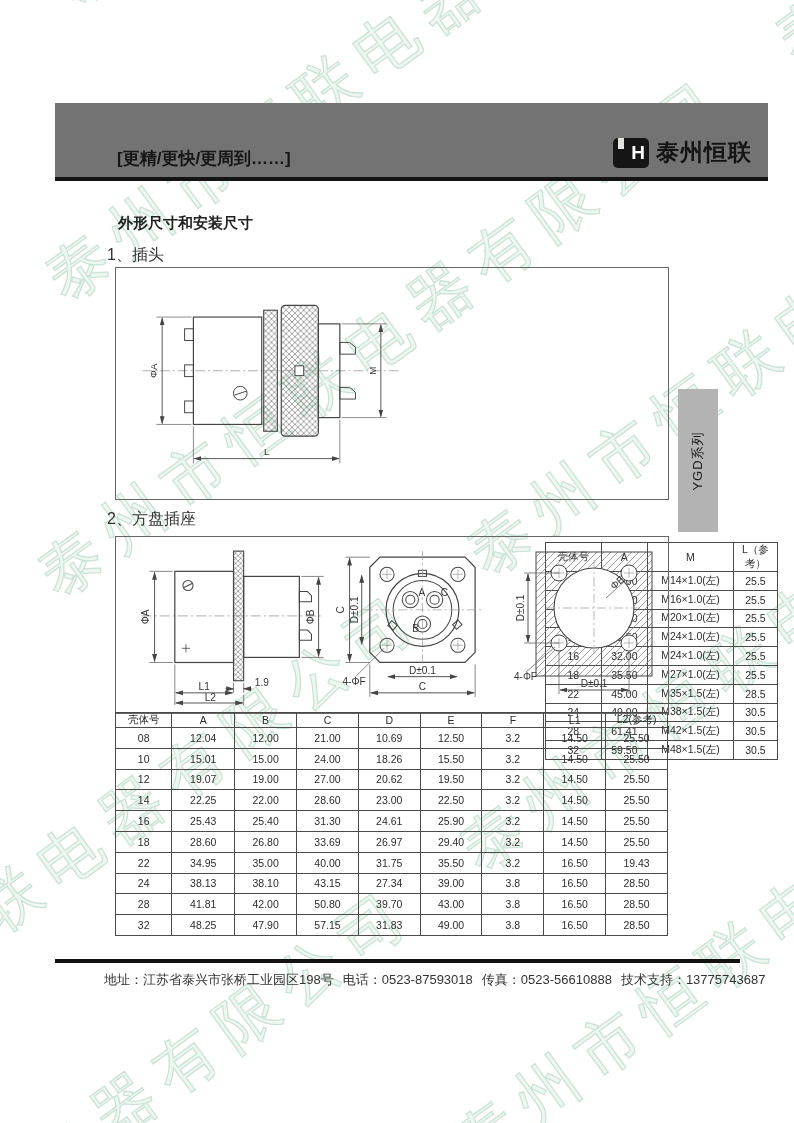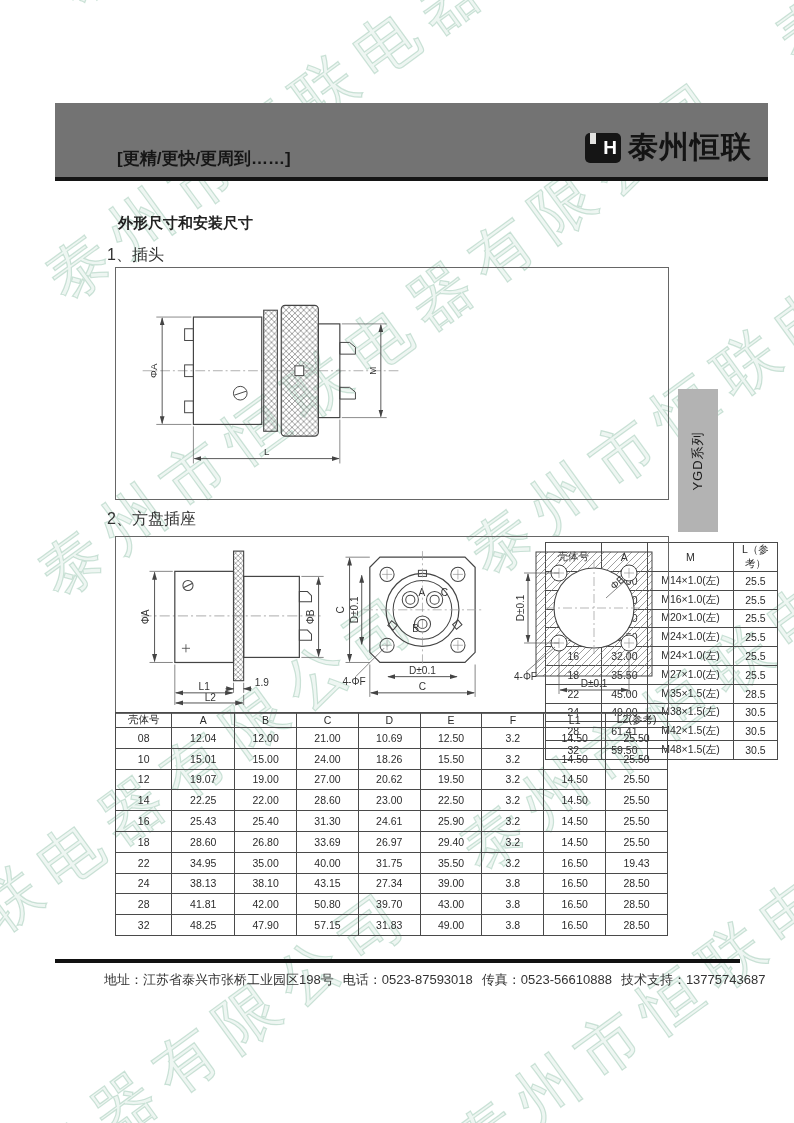--- a/index.html
+++ b/index.html
@@ -15,21 +15,21 @@
     font-weight:400;color:rgba(150,200,175,0.16);
     -webkit-text-stroke:1.2px rgba(130,185,158,0.38);}
   
   .header-band{position:absolute;left:55px;top:103px;width:713px;height:74px;
     background:#737373;border-bottom:4px solid #141414;z-index:2;}
   .slogan{position:absolute;left:62px;bottom:7px;font-size:17px;font-weight:700;color:#151515;}
   .brand{position:absolute;right:16px;bottom:9px;display:flex;align-items:center;gap:7px;}
   .logo-icon{position:relative;width:36px;height:30px;background:#151515;border-radius:5px;}
   .logo-icon .notch{position:absolute;left:5px;top:0;width:6px;height:11px;background:#e3e3e1;}
   .logo-icon .h{position:absolute;right:4px;top:2px;color:#fff;font-weight:800;font-size:19px;line-height:26px;}
-  .brand-name{font-size:30px;font-weight:800;color:#141414;letter-spacing:1px;}
+  .brand-name{font-size:23px;font-weight:800;color:#141414;letter-spacing:1px;}
   
   .page-title{position:absolute;left:118px;top:214px;font-size:15px;font-weight:700;color:#222;z-index:2;}
   .sec-label{position:absolute;font-size:16px;color:#333;z-index:2;}
   
   .sec-box{position:absolute;border:1px solid #666;z-index:1;}
   #box1{left:115px;top:267px;width:552px;height:231px;}
   #box2{left:115px;top:536px;width:552px;height:176px;}
   .drawing{position:absolute;}
   
   .tbl-wrap{position:absolute;z-index:2;}

